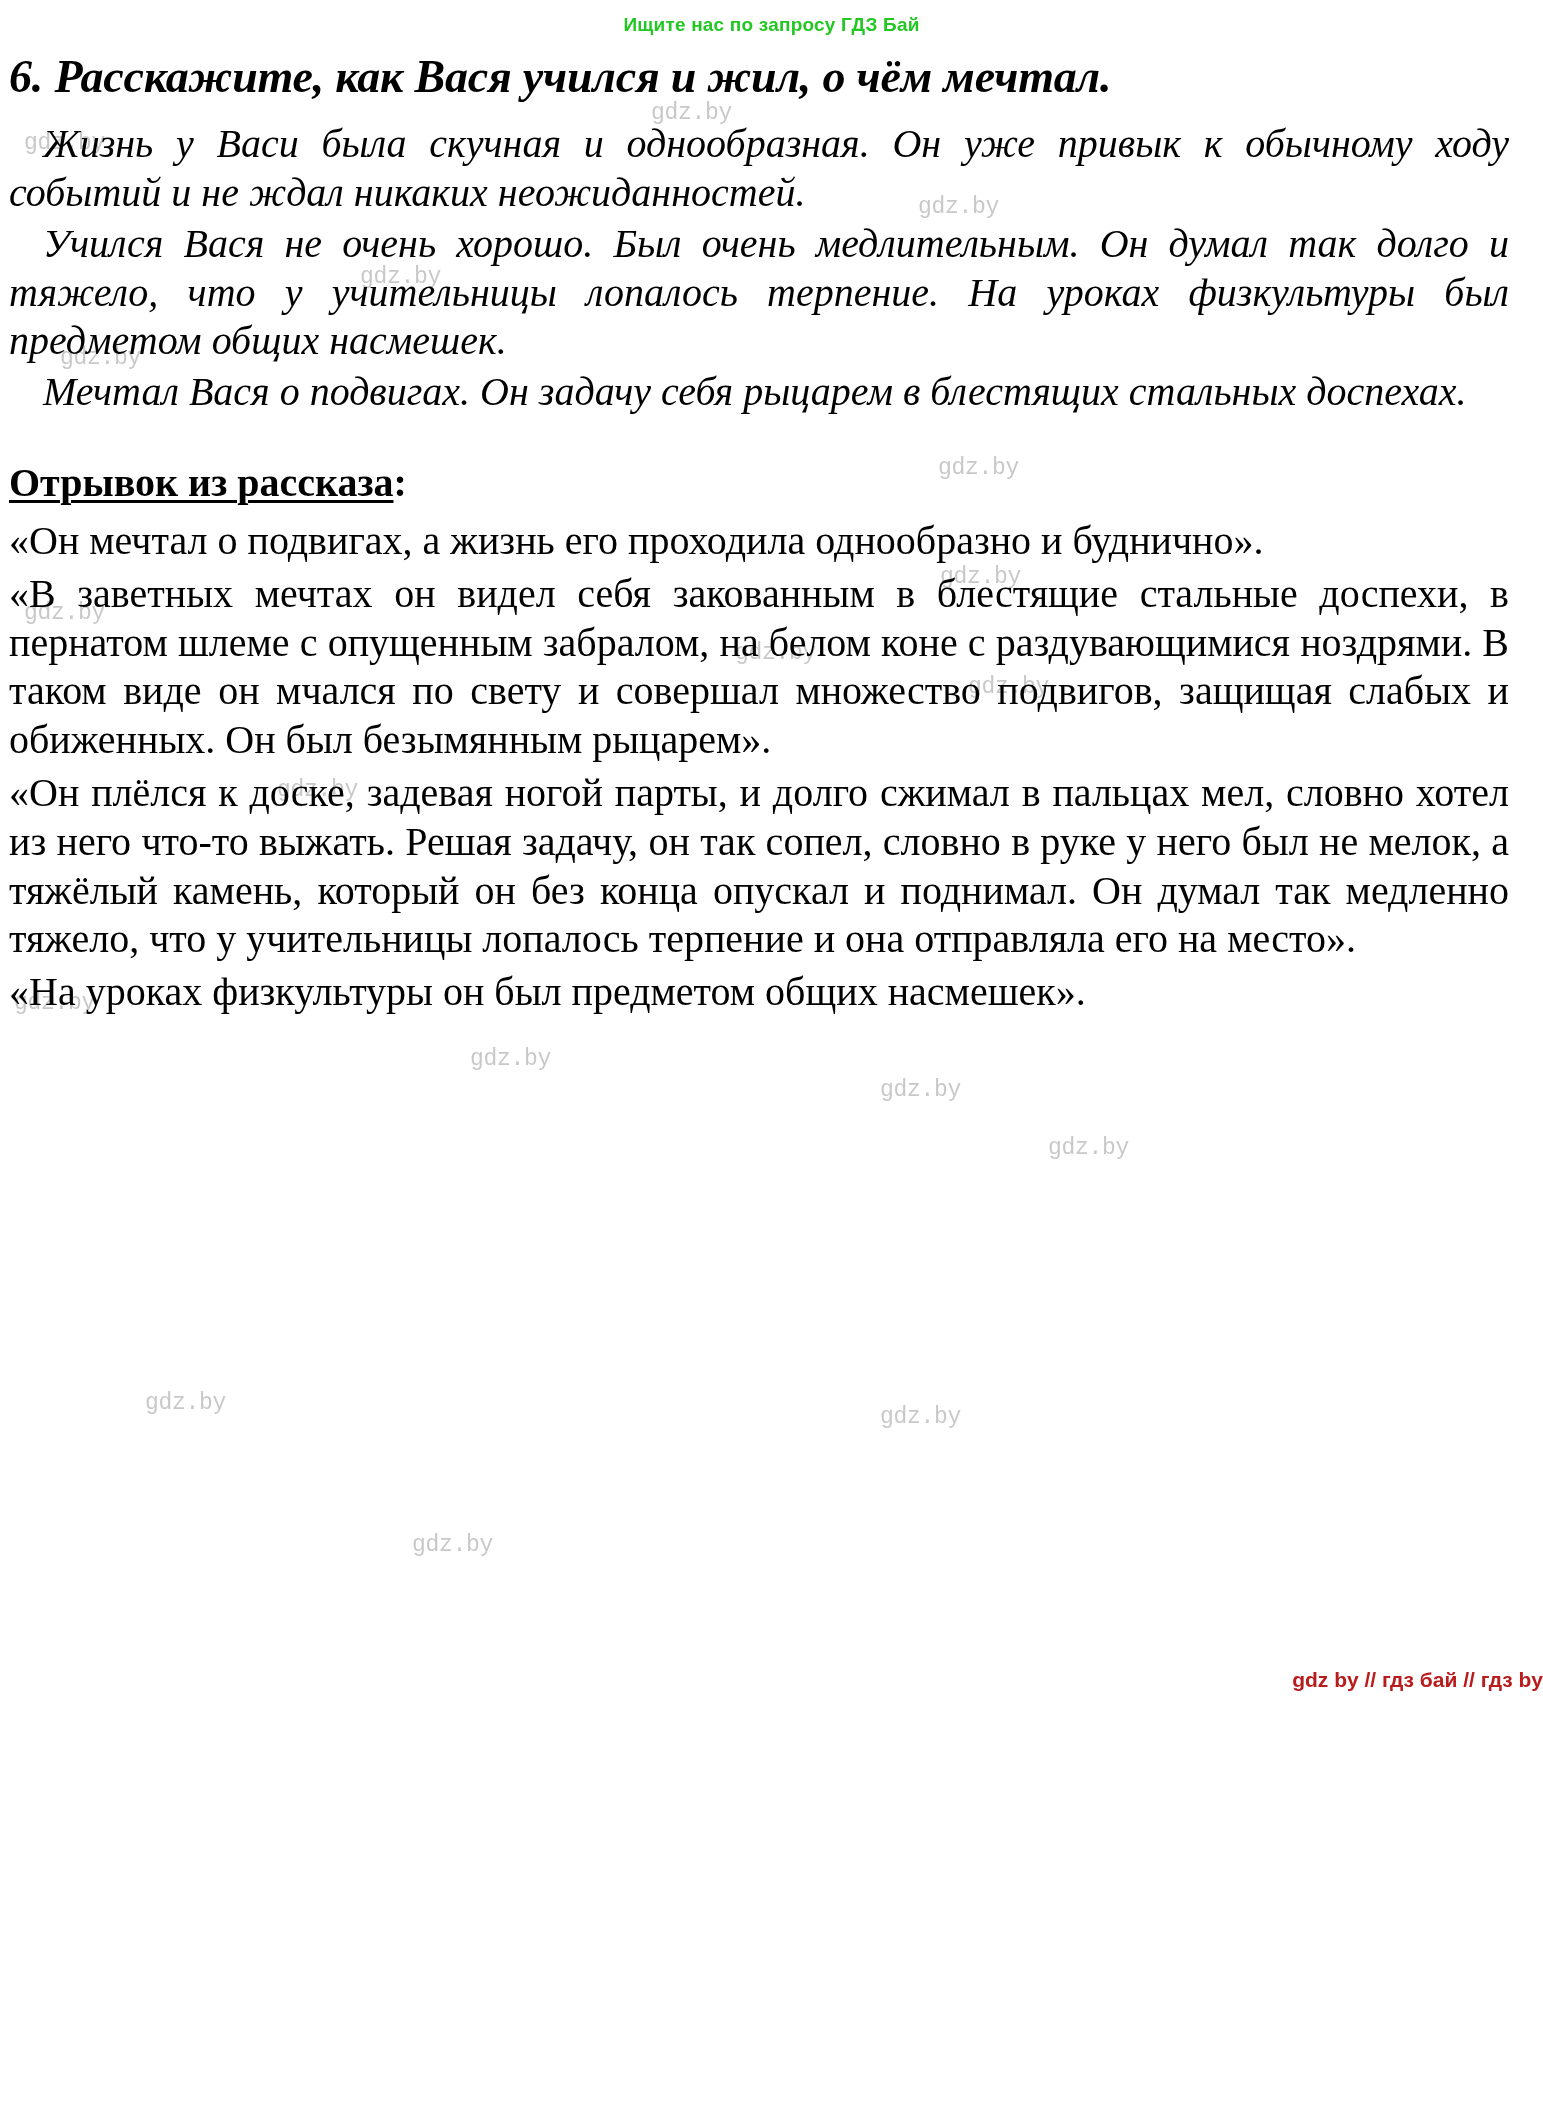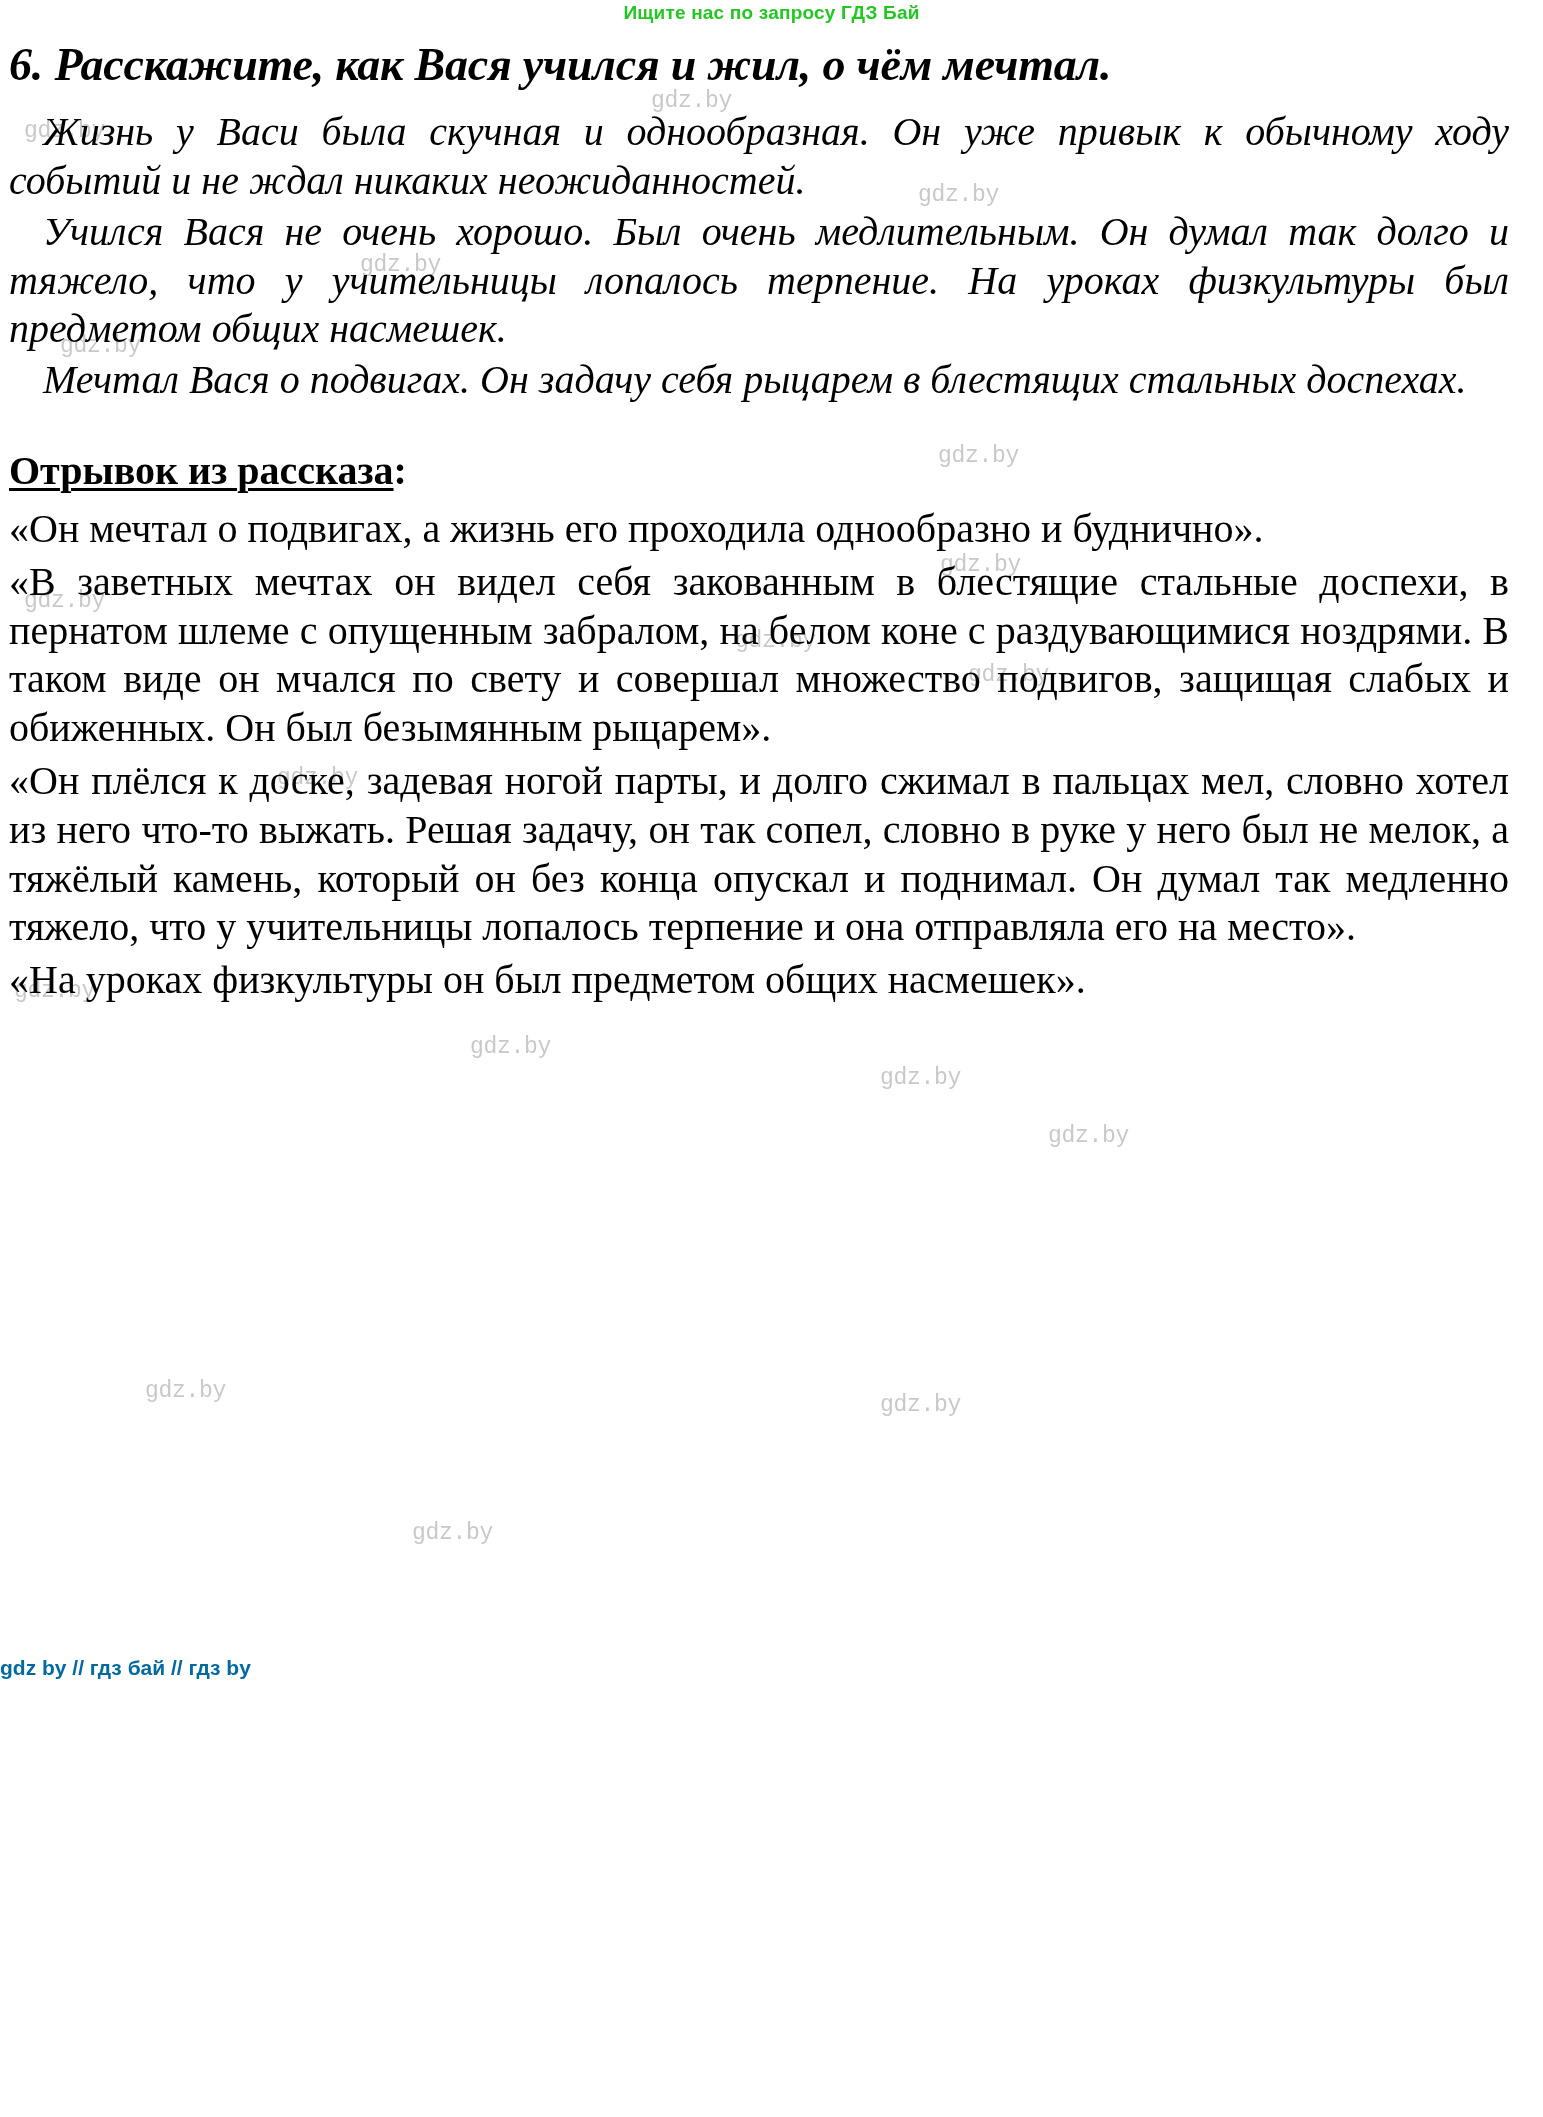--- a/index.html
+++ b/index.html
@@ -8,21 +8,21 @@
     background: #ffffff;
   }
   body {
     font-family: "Liberation Serif", "DejaVu Serif", serif;
     color: #000000;
   }
   .page {
     position: relative;
     width: 1543px;
     height: 1694px;
-    margin: 0 auto;
+    margin: 12px auto;
     background: #ffffff;
     overflow: hidden;
   }
 
   
   .promo {
     position: absolute;
     top: 2px;
     left: 0;
     width: 100%;
@@ -100,22 +100,22 @@
     user-select: none;
     letter-spacing: -0.3px;
   }
 
   
   .footer {
     position: absolute;
     bottom: 14px;
     left: 0;
     width: 100%;
-    text-align: left;
-    color: #0369a1;
+    text-align: right;
+    color: #b91c1c;
     font-family: "Liberation Sans", "DejaVu Sans", sans-serif;
     font-size: 21px;
     font-weight: 600;
     white-space: nowrap;
   }
 </style>
 </head>
 <body>
 
 <div class="page">

